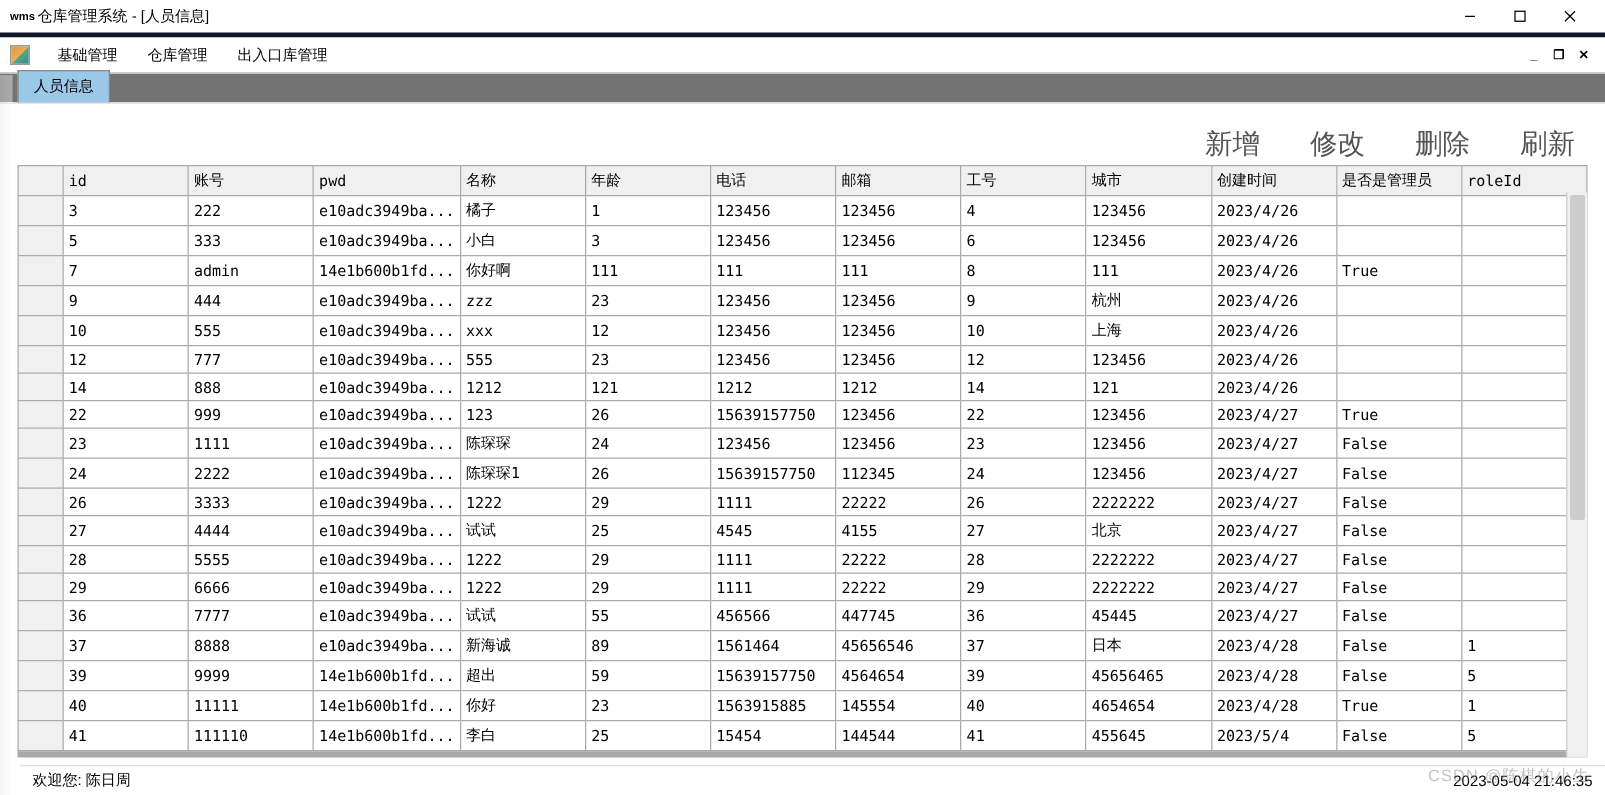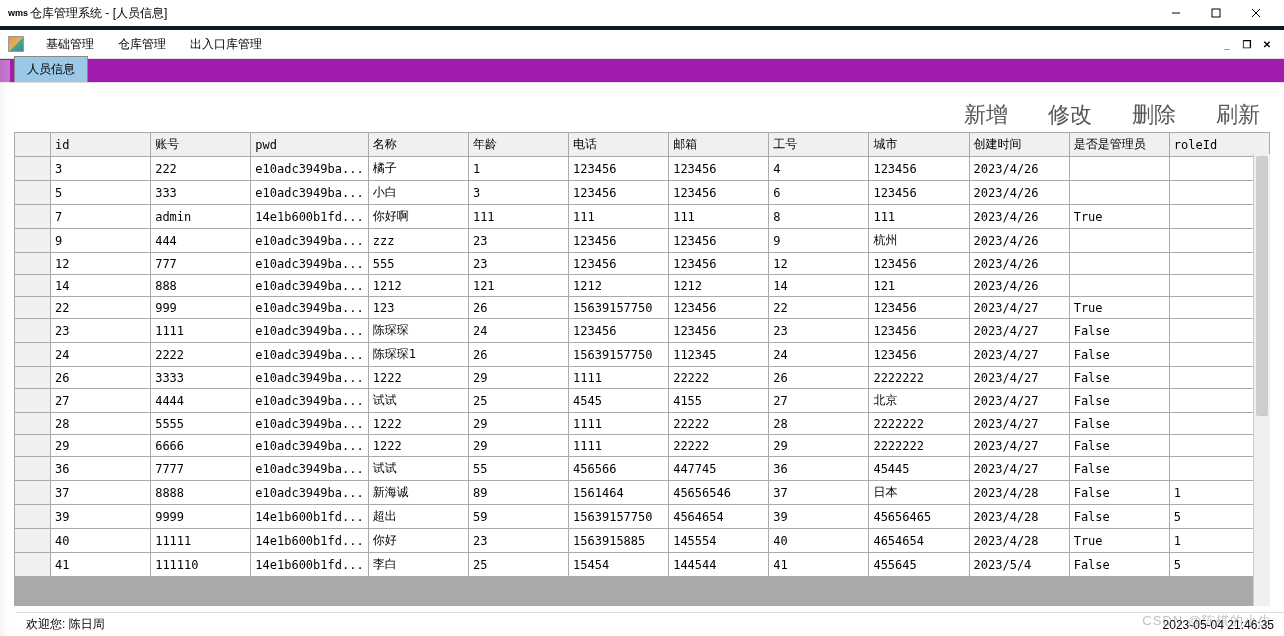--- a/index.html
+++ b/index.html
@@ -64,21 +64,21 @@
       display: flex; align-items: center; justify-content: center;
       font-size: 10px; cursor: pointer;
       font-weight: bold;
     }
 
     .tabstrip {
       height: 24px;
       display: flex;
       align-items: flex-end;
       padding-left: 14px;
-      background: #a21caf;
+      background: #737373;
       border-top: 1px solid #ddd;
     }
     .tab {
       padding: 4px 12px;
       background: #9cc8e8;
       border: 1px solid #888;
       border-bottom: none;
       font-size: 12px;
       cursor: pointer;
     }
@@ -299,20 +299,35 @@
           <td>123456</td>
           <td>123456</td>
           <td>9</td>
           <td>杭州</td>
           <td>2023/4/26</td>
           <td></td>
           <td></td>
         </tr>
         <tr>
           <td class="rowheader"></td>
+          <td>10</td>
+          <td>555</td>
+          <td>e10adc3949ba...</td>
+          <td>xxx</td>
+          <td>12</td>
+          <td>123456</td>
+          <td>123456</td>
+          <td>10</td>
+          <td>上海</td>
+          <td>2023/4/26</td>
+          <td></td>
+          <td></td>
+        </tr>
+        <tr>
+          <td class="rowheader"></td>
           <td>12</td>
           <td>777</td>
           <td>e10adc3949ba...</td>
           <td>555</td>
           <td>23</td>
           <td>123456</td>
           <td>123456</td>
           <td>12</td>
           <td>123456</td>
           <td>2023/4/26</td>

